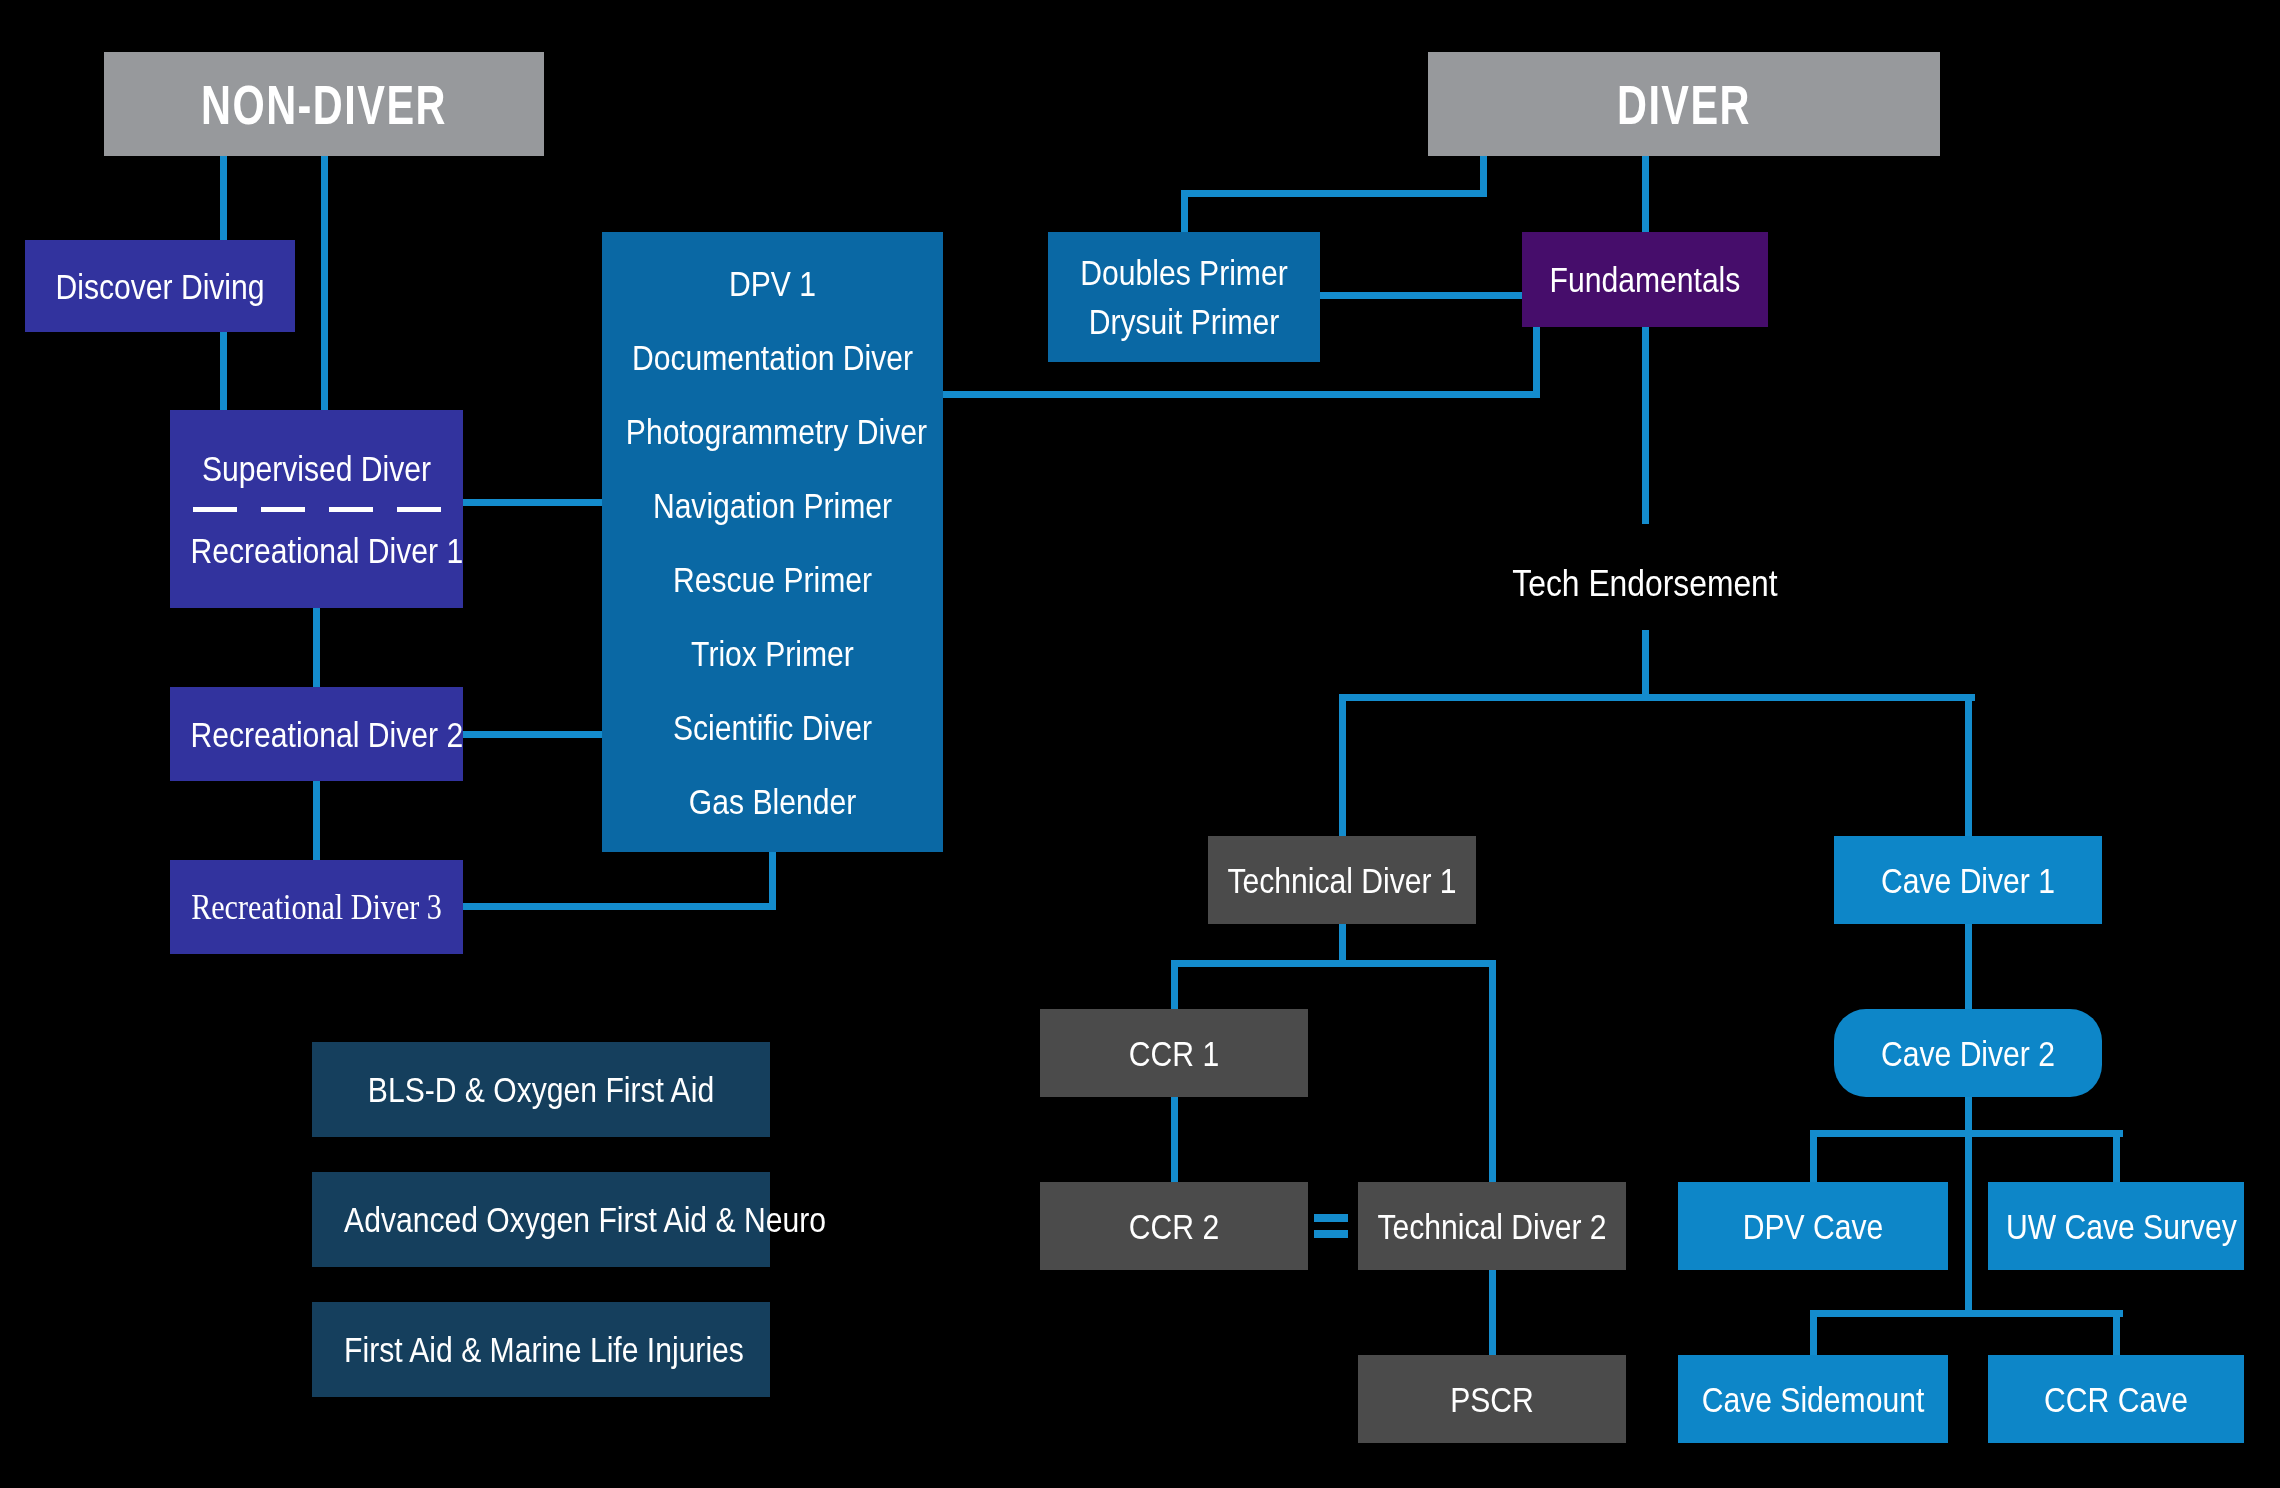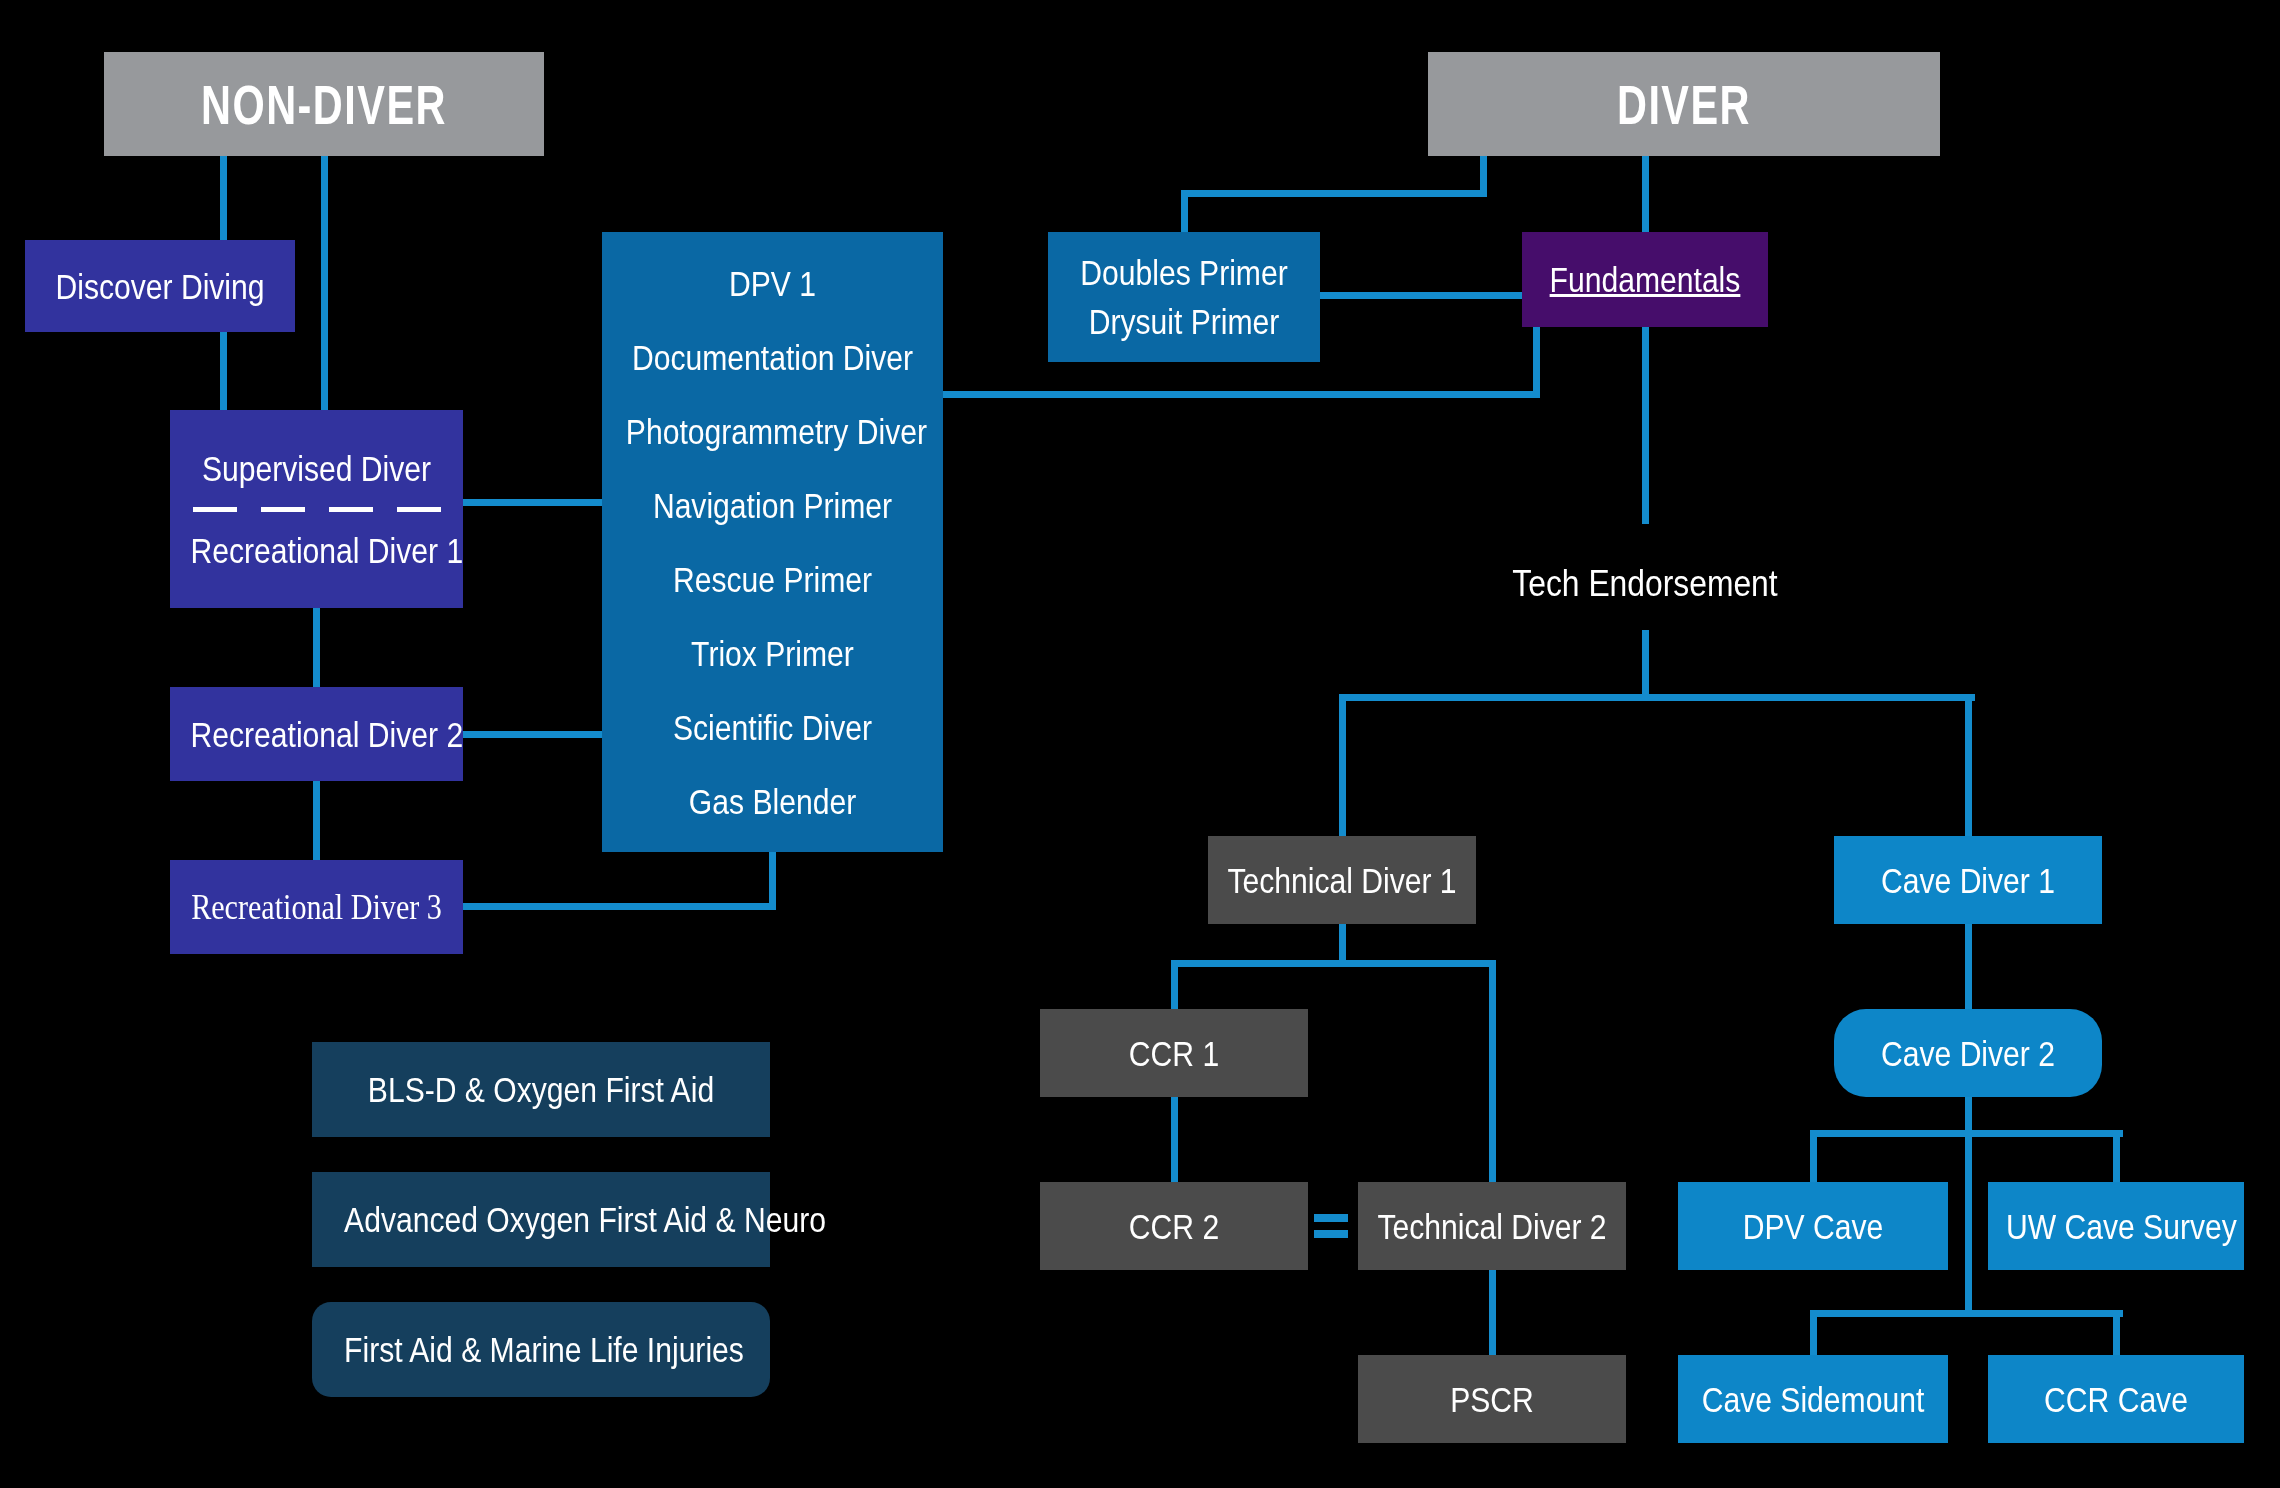--- a/index.html
+++ b/index.html
@@ -116,30 +116,30 @@
     <span class="txt">Scientific Diver</span>
     <span class="txt">Gas Blender</span>
   </div>
 
   <div class="box navy" style="left:312px;top:1042px;width:458px;height:95px;">
     <span class="txt">BLS-D &amp; Oxygen First Aid</span>
   </div>
   <div class="box navy" style="left:312px;top:1172px;width:458px;height:95px;">
     <span class="txt">Advanced Oxygen First Aid &amp; Neuro</span>
   </div>
-  <div class="box navy" style="left:312px;top:1302px;width:458px;height:95px;border-radius:19px;">
+  <div class="box navy" style="left:312px;top:1302px;width:458px;height:95px;">
     <span class="txt">First Aid &amp; Marine Life Injuries</span>
   </div>
 
   <div class="box deep" style="left:1048px;top:232px;width:272px;height:130px;">
     <span class="txt">Doubles Primer</span>
     <span class="txt">Drysuit Primer</span>
   </div>
 
-  <div class="box purple" style="left:1522px;top:232px;width:246px;height:95px;text-decoration:underline;">
+  <div class="box purple" style="left:1522px;top:232px;width:246px;height:95px;">
     <span class="txt">Fundamentals</span>
   </div>
 
   <div class="free-label" style="left:1445px;top:556px;width:400px;height:56px;">
     <span class="txt" style="font-size:37px;">Tech Endorsement</span>
   </div>
 
   <div class="box dgray" style="left:1208px;top:836px;width:268px;height:88px;">
     <span class="txt">Technical Diver 1</span>
   </div>

